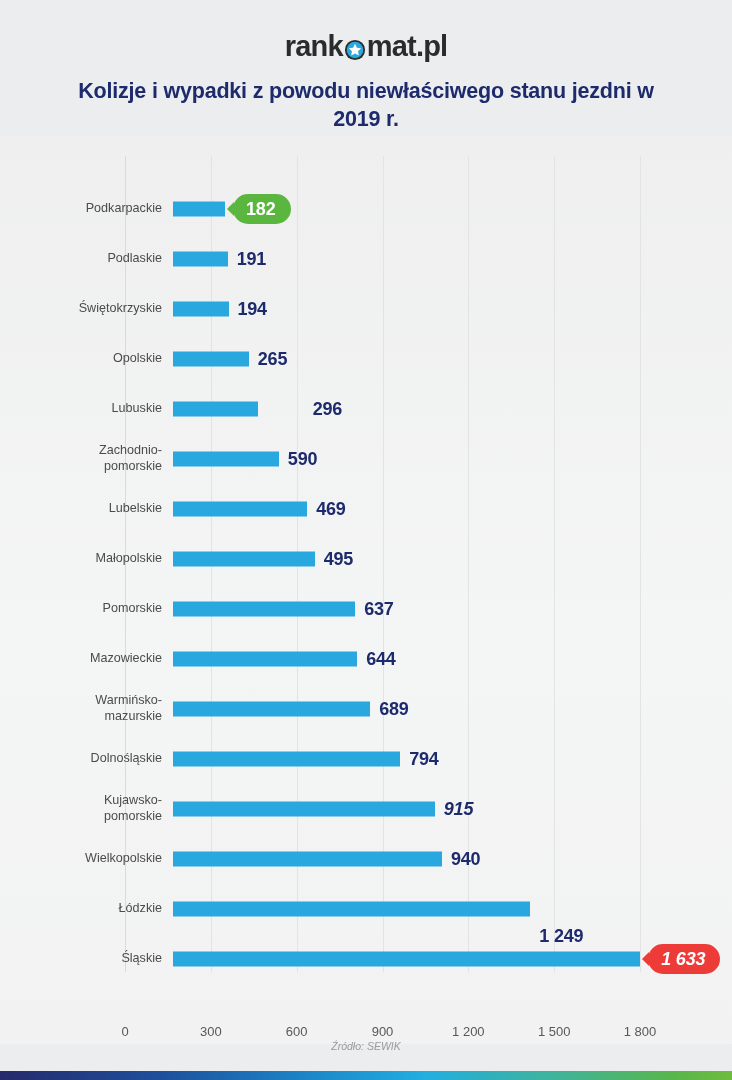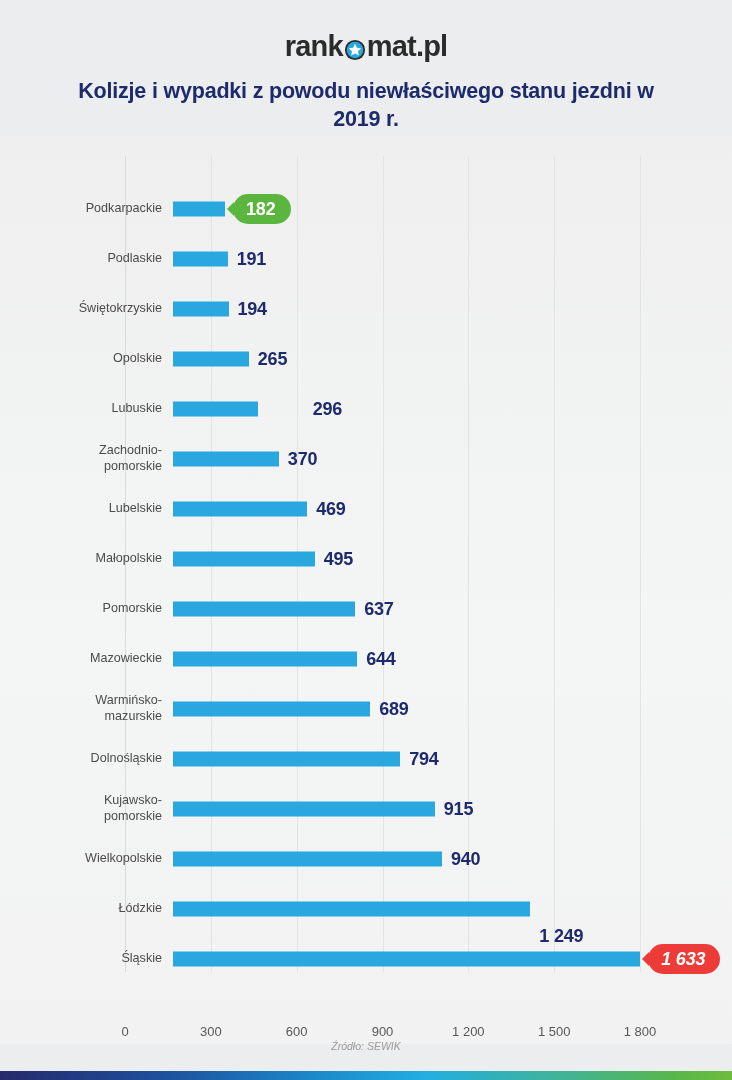--- a/index.html
+++ b/index.html
@@ -256,21 +256,21 @@
         </div>
         <div class="row">
           <div class="row-label">Lubuskie</div>
           <div class="bar" style="width: 84.6889px;"></div>
           <div class="value" style="left: 93.6889px; margin-left: 46px;">296</div>
         </div>
         <div class="row">
           <div class="row-label">Zachodnio-
 pomorskie</div>
           <div class="bar" style="width: 105.861px;"></div>
-          <div class="value" style="left: 114.861px;">370</div>
+          <div class="value" style="left: 114.861px;">590</div>
         </div>
         <div class="row">
           <div class="row-label">Lubelskie</div>
           <div class="bar" style="width: 134.186px;"></div>
           <div class="value" style="left: 143.186px;">469</div>
         </div>
         <div class="row">
           <div class="row-label">Małopolskie</div>
           <div class="bar" style="width: 141.625px;"></div>
           <div class="value" style="left: 150.625px;">495</div>
@@ -293,21 +293,21 @@
         </div>
         <div class="row">
           <div class="row-label">Dolnośląskie</div>
           <div class="bar" style="width: 227.172px;"></div>
           <div class="value" style="left: 236.172px;">794</div>
         </div>
         <div class="row">
           <div class="row-label">Kujawsko-
 pomorskie</div>
           <div class="bar" style="width: 261.792px;"></div>
-          <div class="value" style="left: 270.792px;">915</div>
+          <div class="value" style="left: 270.792px; font-style: italic;">915</div>
         </div>
         <div class="row">
           <div class="row-label">Wielkopolskie</div>
           <div class="bar" style="width: 268.944px;"></div>
           <div class="value" style="left: 277.944px;">940</div>
         </div>
         <div class="row">
           <div class="row-label">Łódzkie</div>
           <div class="bar" style="width: 357.353px;"></div>
           <div class="value" style="left: 366.353px; margin-top: 27px;">1 249</div>

